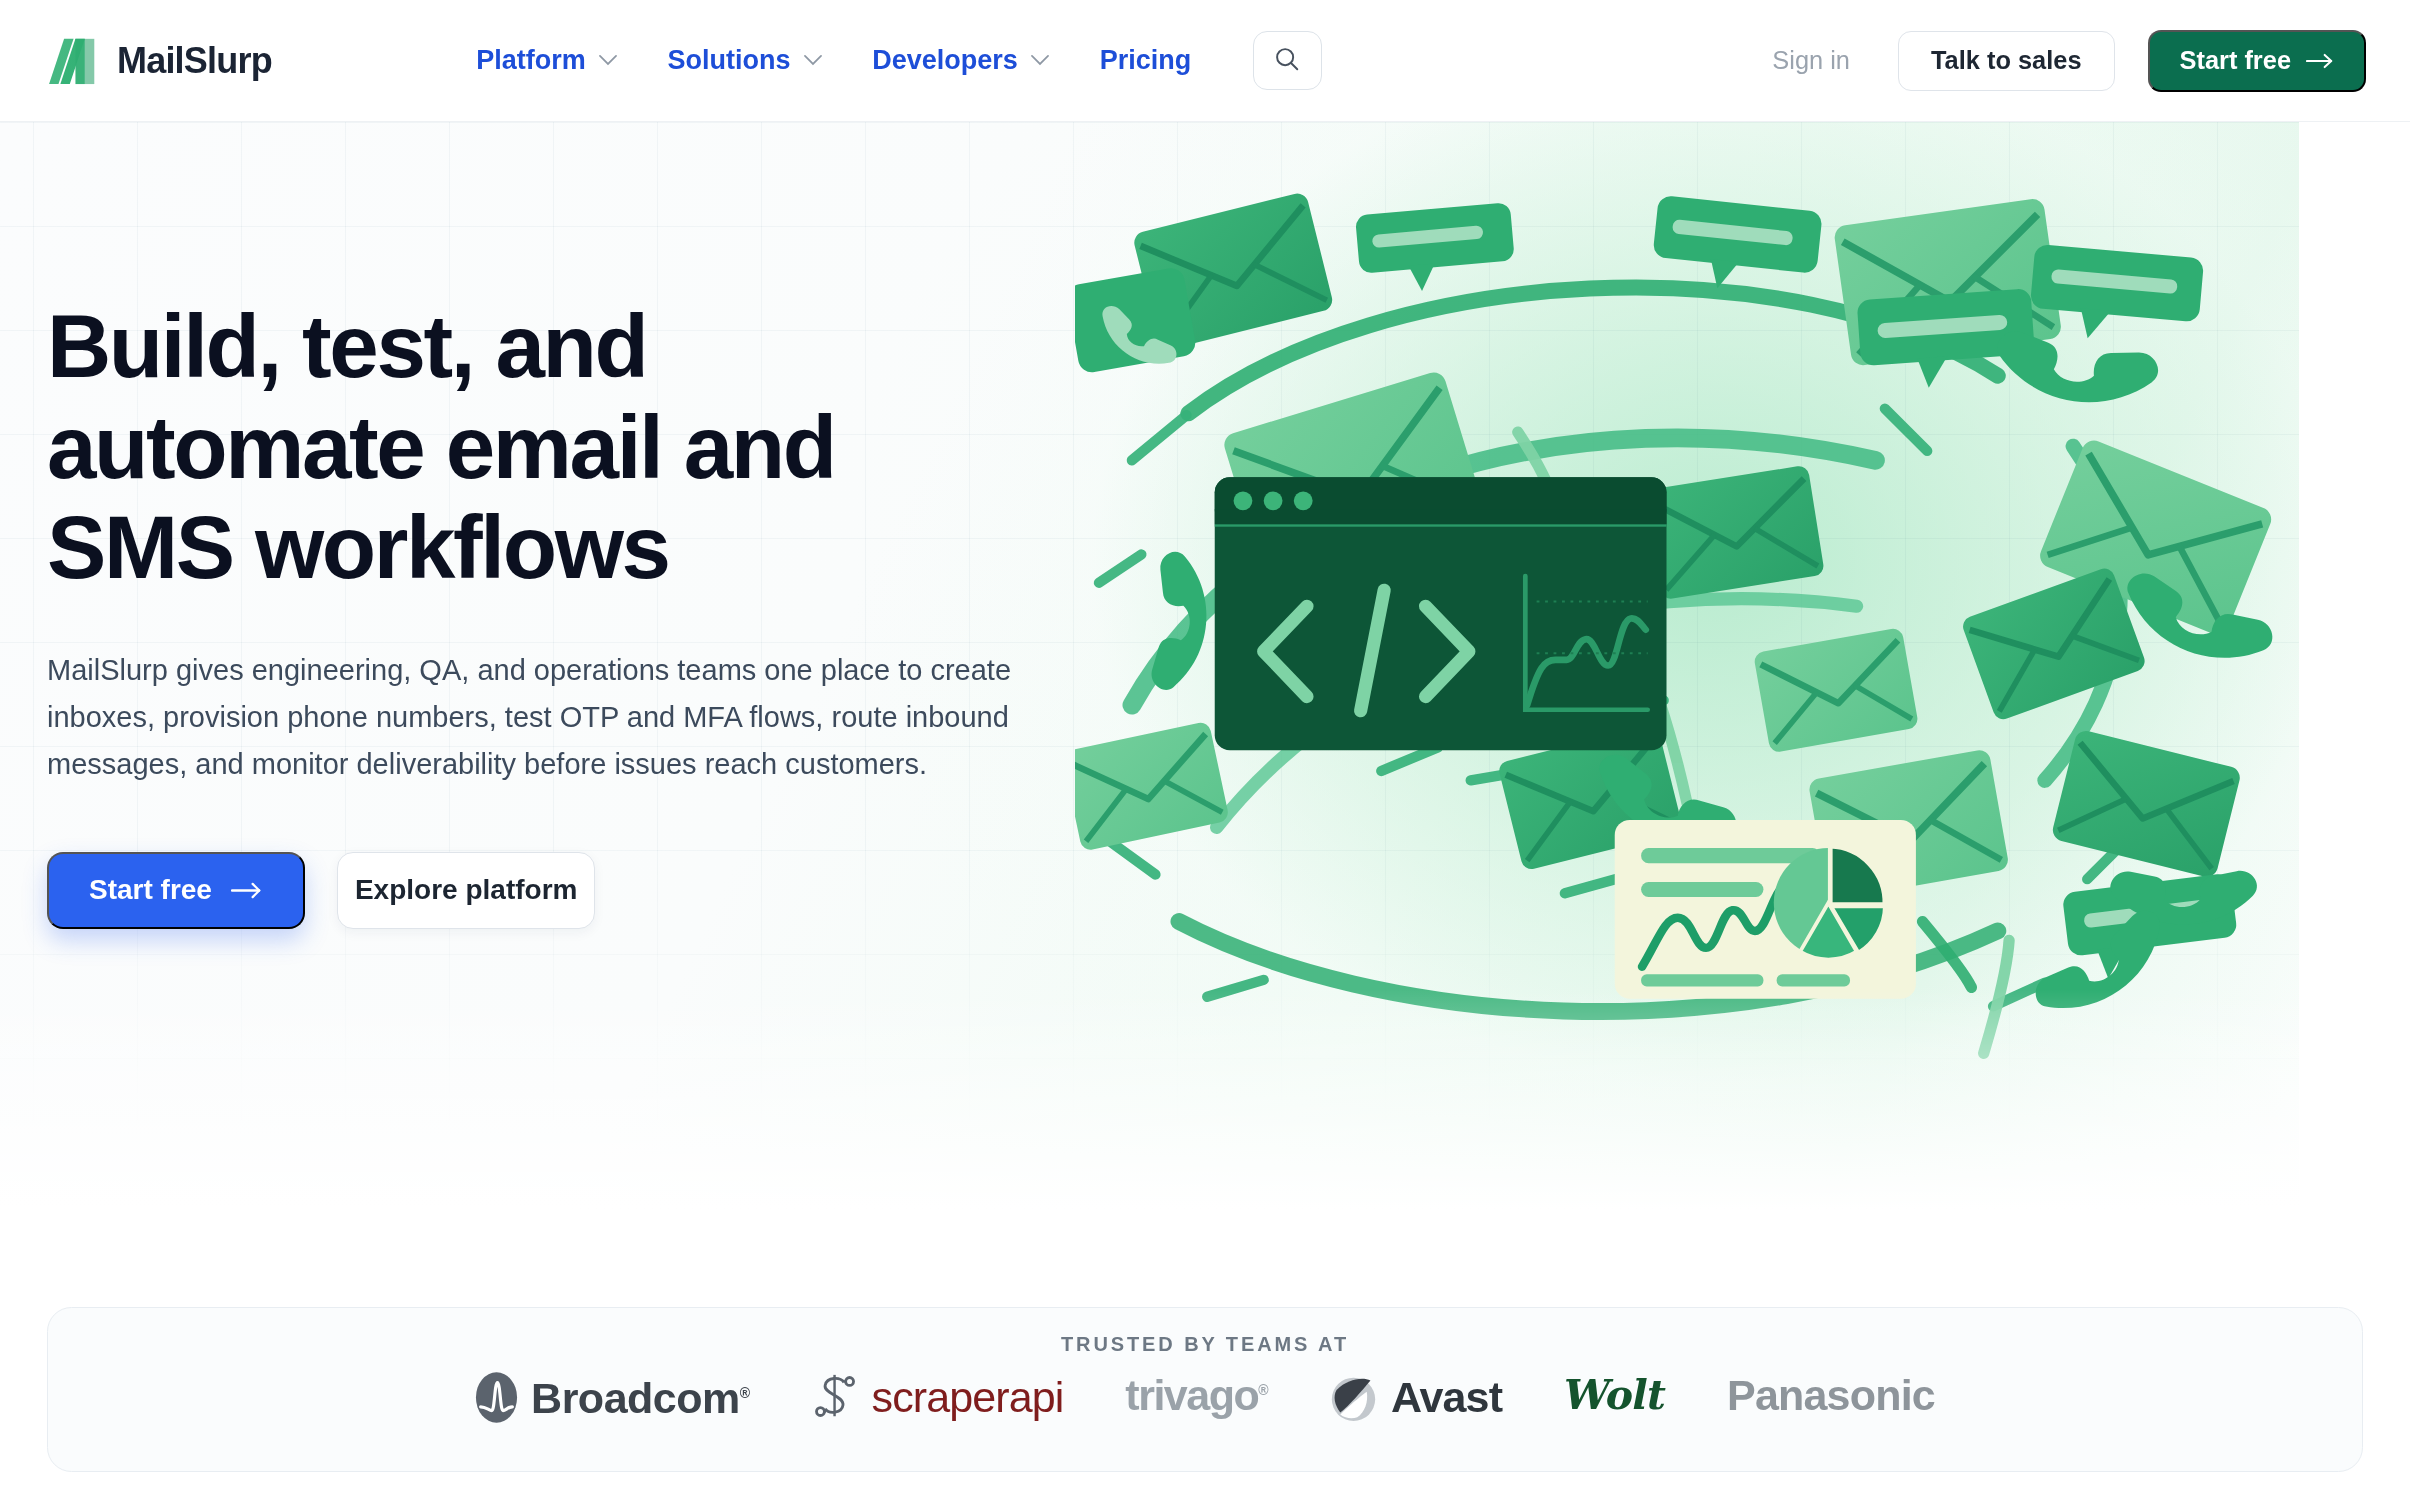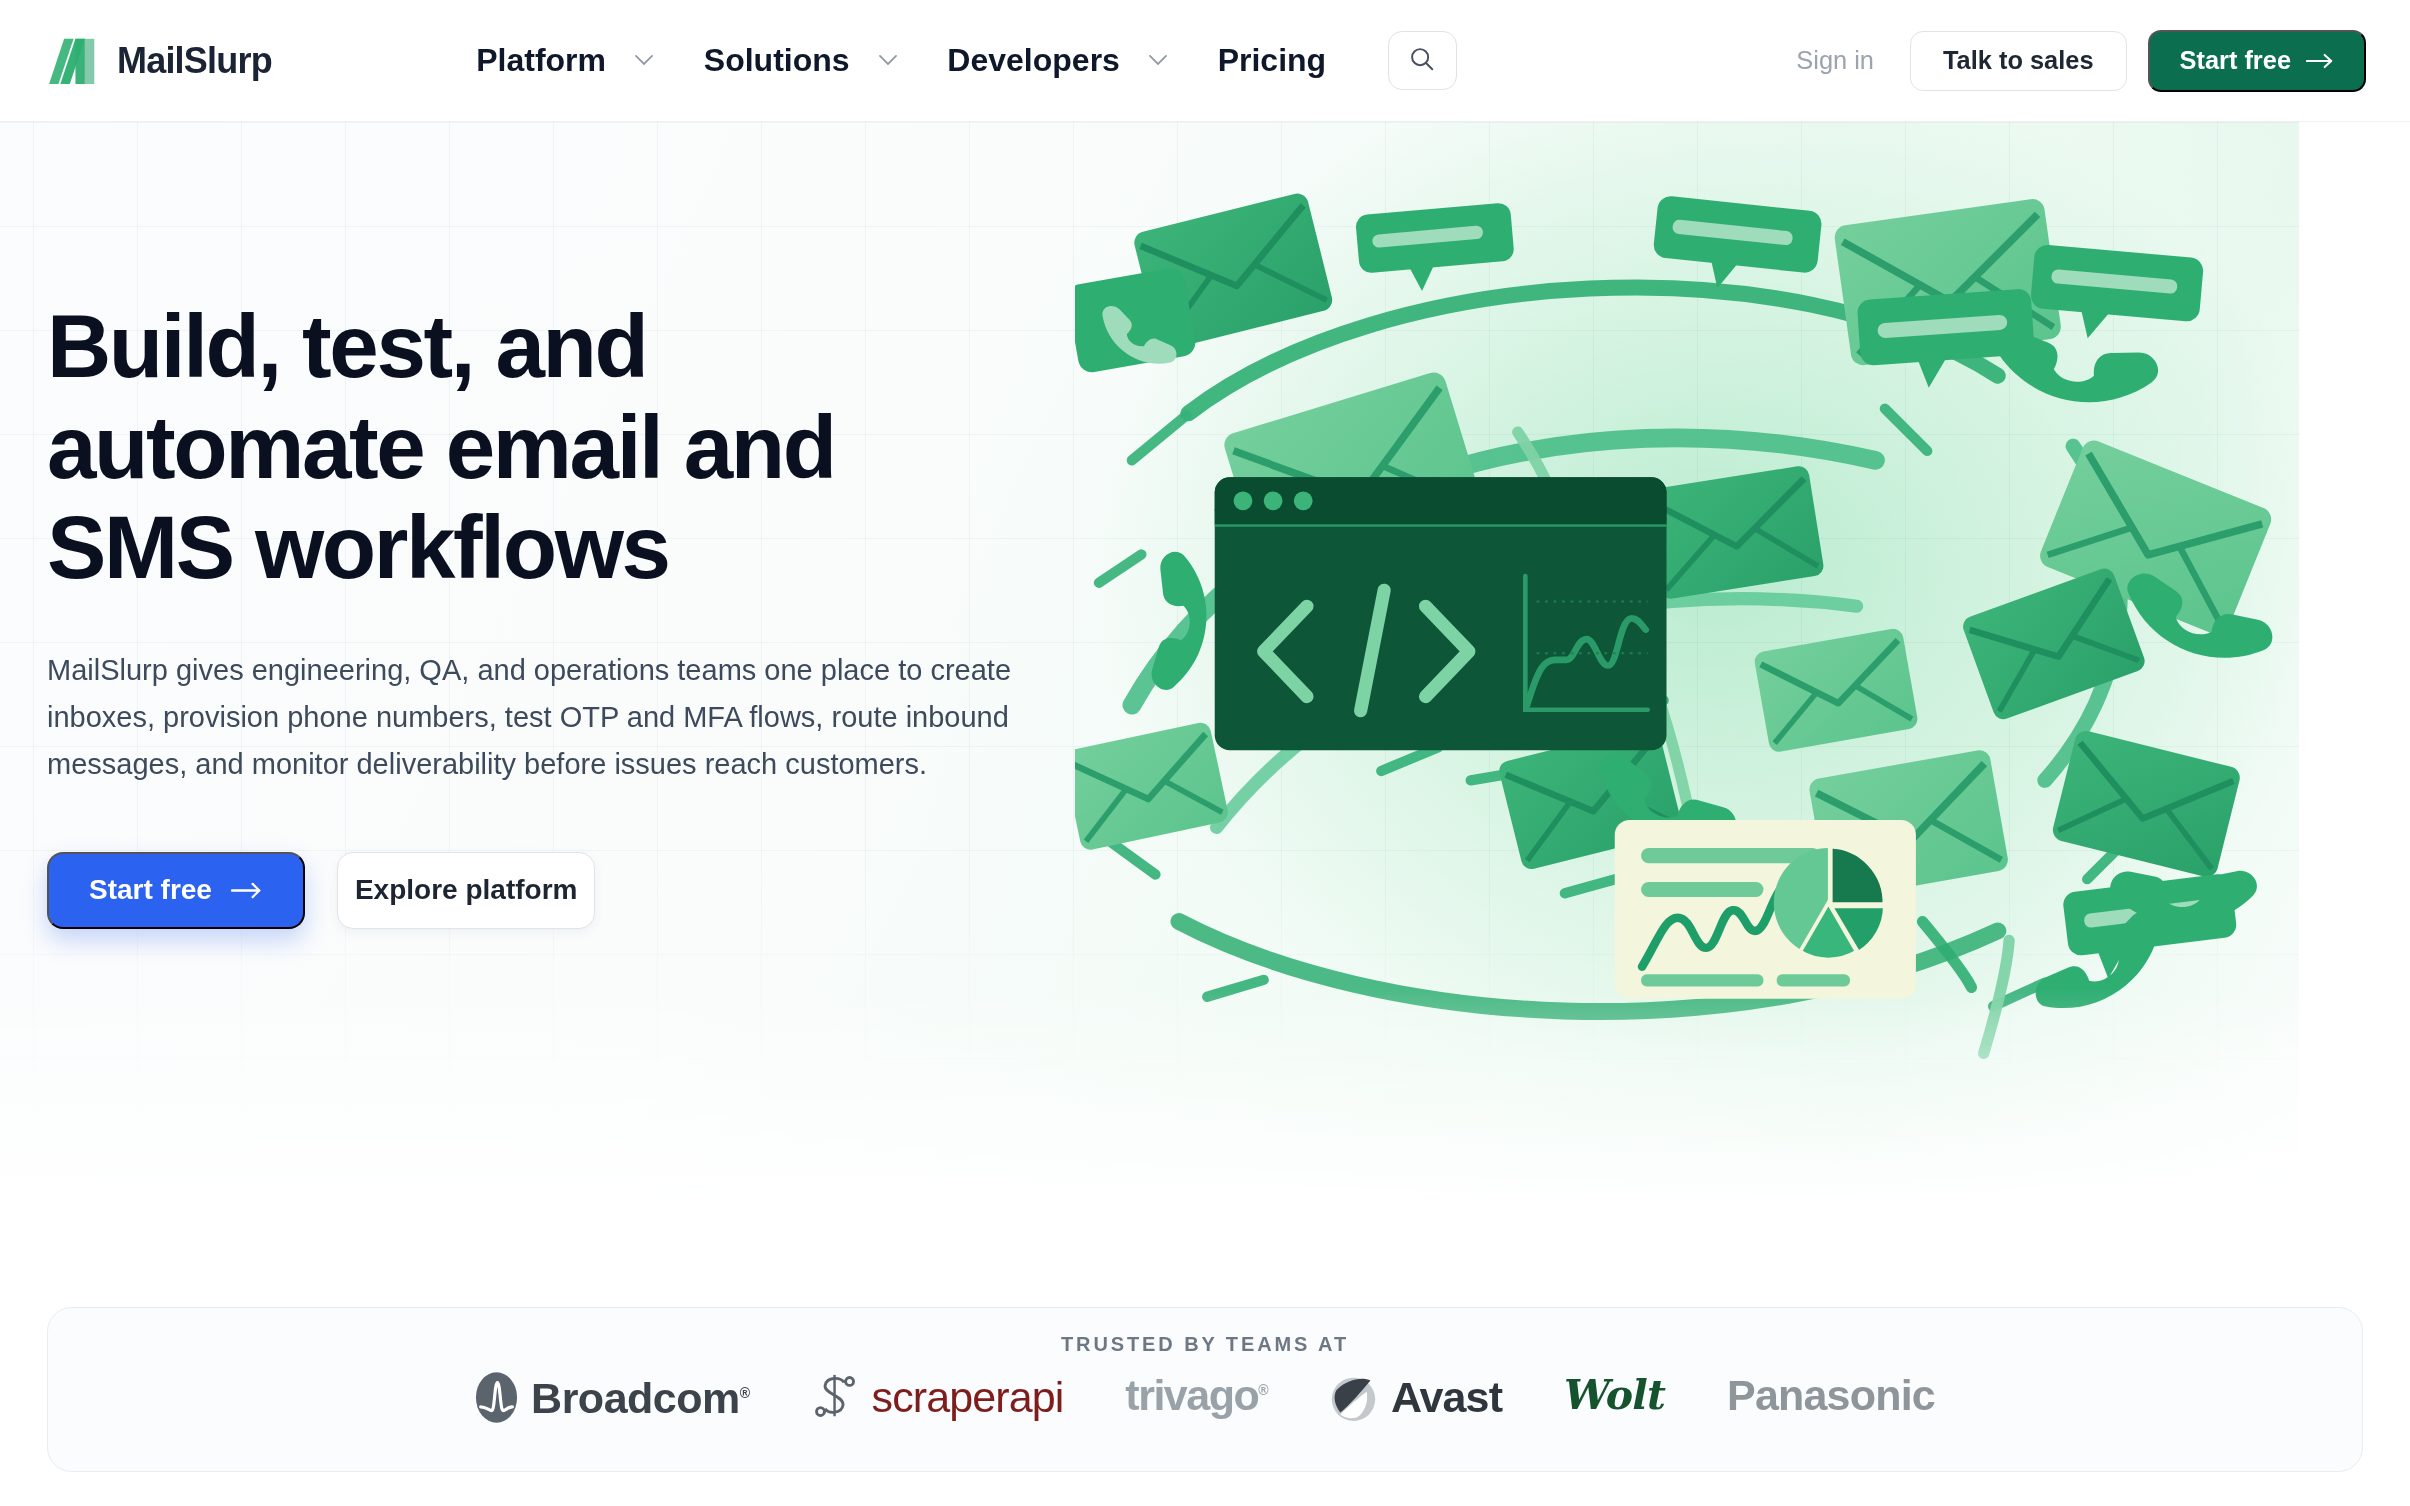--- a/index.html
+++ b/index.html
@@ -18,34 +18,34 @@
     display: flex; align-items: center;
     border-bottom: 0.9px solid #eef1f4;
   }
   .brand { display: flex; align-items: center; gap: 15px; margin-left: 47px; }
   .brand-mark { width: 55px; height: 49px; display:block; }
   .brand-name {
     font-size: 36px; font-weight: 700; color: #1b2434; letter-spacing: -0.8px;
   }
   .nav { display: flex; align-items: center; gap: 0px; margin-left: 179px; }
   .nav-item {
-    display: flex; align-items: center; gap: 29px;
-    font-size: 32px; font-weight: 700; color: #0f172a;
+    display: flex; align-items: center; gap: 13px;
+    font-size: 27px; font-weight: 700; color: #1d4ed8;
     padding: 9.4px 25.4px; cursor: pointer; white-space: nowrap;
   }
   .chev { width: 18px; height: 10.4px; display:block; }
   .search-btn {
     margin-left: 36px; width: 69px; height: 59px;
     border: 1.5px solid #dde3e9; border-radius: 14px;
     display: flex; align-items: center; justify-content: center;
     background: #fff; cursor: pointer;
   }
   .right-group {
     margin-left: auto; margin-right: 45px;
-    display: flex; align-items: center; gap: 4px;
+    display: flex; align-items: center; gap: 16px;
   }
   .signin {
     font-size: 25.4px; color: #9aa3ae; font-weight: 400; padding: 0 32px; cursor: pointer;
     white-space: nowrap;
   }
   .btn-sales {
     height: 60px; padding: 0 32px; border: 1.5px solid #dfe4ea; border-radius: 13px;
     background: #fff; color: #1e2733; font-size: 25.4px; font-weight: 700;
     display: flex; align-items: center; cursor: pointer; white-space: nowrap;
   }

